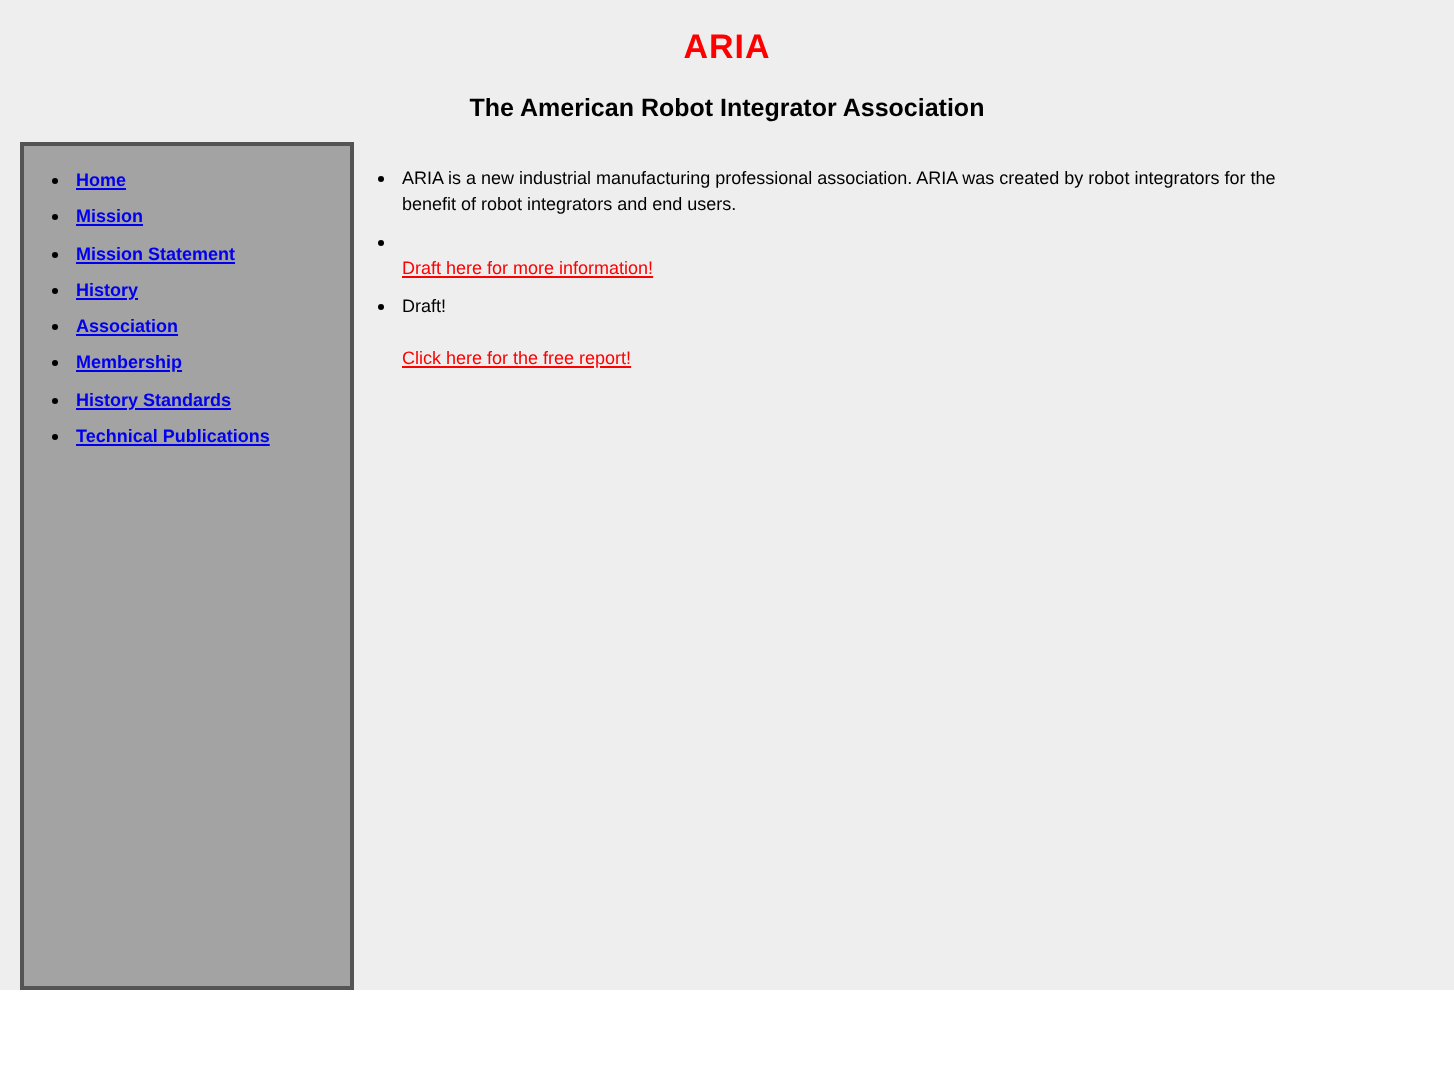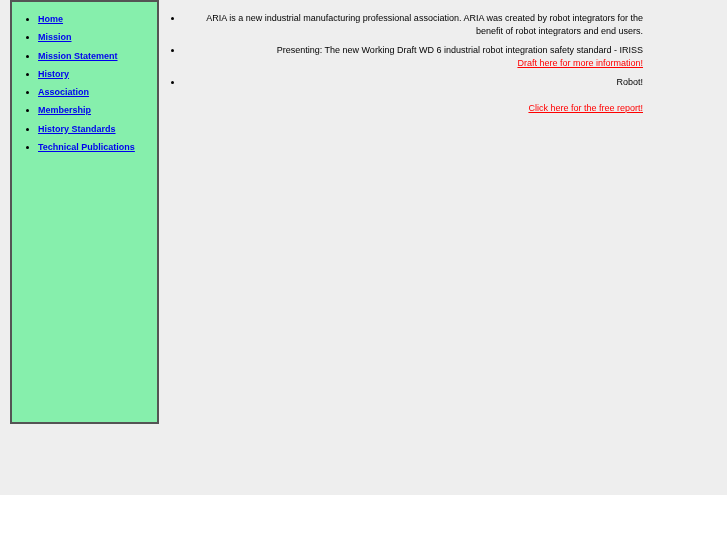--- a/index.html
+++ b/index.html
@@ -37,24 +37,24 @@
     font-size: 12.5px;
     font-weight: bold;
     color: #000000;
   }
   .content {
     display: flex;
     align-items: flex-start;
     padding: 0 10px;
   }
   .sidebar-box {
-    width: 149px;
+    width: 167px;
     height: 424px;
     border: 2px solid #545454;
-    background: #86efac;
+    background: #a3a3a3;
     flex: 0 0 auto;
   }
   .sidebar-box ul {
     margin: 12px 0 0 0;
     padding: 0 4px 0 26px;
     list-style: disc;
   }
   .sidebar-box li {
     margin: 0 0 7px 0;
     font-size: 9px;
@@ -69,21 +69,20 @@
   }
   .main {
     margin-left: 12px;
     flex: 1 1 auto;
   }
   .main ul {
     margin: 12px 0 0 0;
     padding: 0 0 0 12px;
     list-style: disc;
     max-width: 472px;
-    text-align: right;
   }
   .main li {
     margin: 0 0 7px 0;
     font-size: 9px;
     line-height: 1.4;
     color: #000000;
   }
   .main a {
     color: #ff0000;
     text-decoration: underline;
@@ -94,20 +93,22 @@
     height: 50px;
     background: #ffffff;
   }
 </style>
 </head>
 <body>
 
 <div class="viewport">
   <div class="page">
 
+    <h1 class="site-title">ARIA</h1>
+    <h2 class="site-subtitle">The American Robot Integrator Association</h2>
 
     <div class="content">
 
       <div class="sidebar-box">
         <ul>
           <li>
             <a href="#">Home</a>
           </li>
           <li>
             <a href="#">Mission</a>
@@ -132,25 +133,25 @@
           </li>
         </ul>
       </div>
 
       <div class="main">
         <ul>
           <li>
             <span>ARIA is a new industrial manufacturing professional association. ARIA was created by robot integrators for the benefit of robot integrators and end users.</span>
           </li>
           <li>
-            <span>Presenting: The new Working Draft WD 6 industrial robot integration safety standard - IRISS</span><br>
+            <br>
             <a href="#">Draft here for more information!</a>
           </li>
           <li>
-            <span>Robot!</span><br>
+            <span>Draft!</span><br>
             <br>
             <a href="#">Click here for the free report!</a>
           </li>
         </ul>
       </div>
 
     </div>
   </div>
 
   <div class="below-page"></div>

